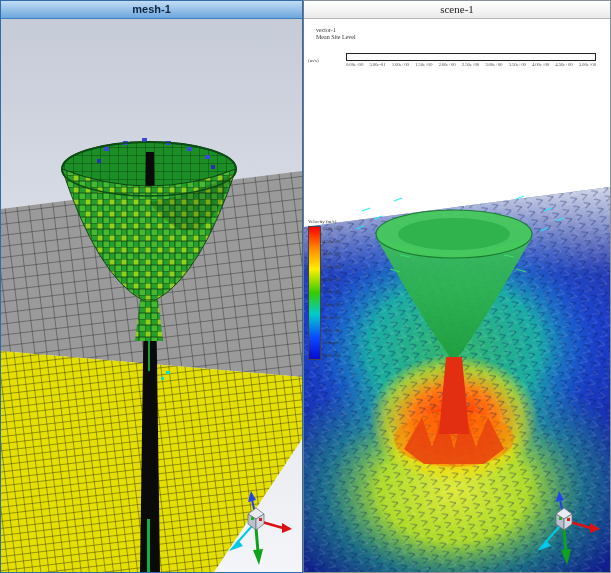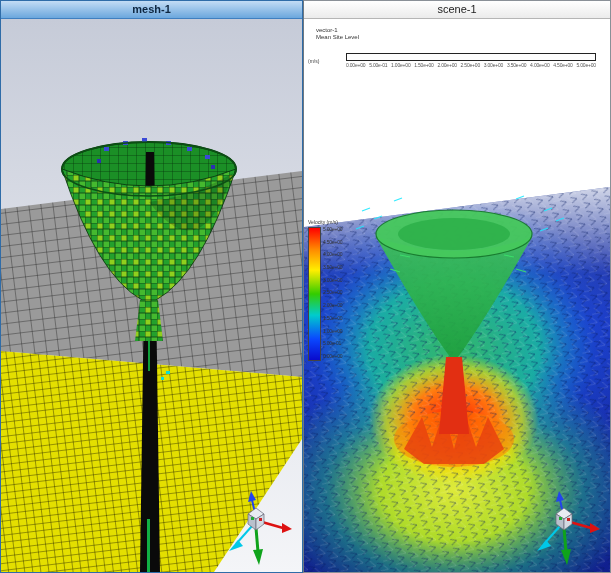--- a/index.html
+++ b/index.html
@@ -1,20 +1,20 @@
 <!DOCTYPE html>
 <html><head>
 <meta charset="utf-8">
 <style>
   html,body{margin:0;padding:0;background:#fff;}
   body{width:611px;height:573px;overflow:hidden;font-family:"Liberation Sans",sans-serif;}
   .app{display:flex;width:611px;height:573px;}
   .panel{position:relative;box-sizing:border-box;height:573px;background:#fff;}
   .panel.left{width:303px;border:1px solid #2f6ca8;}
-  .panel.right{width:308px;border:1px solid #8a9097;border-left:1px solid #6f7880;}
+  .panel.right{width:308px;border:1px solid #8a9097;border-left:1px solid #6f7880;font-family:Liberation Serif, serif;}
   .titlebar{height:17px;line-height:17px;text-align:center;font-size:11px;font-weight:bold;
             overflow:hidden;white-space:nowrap;cursor:default;}
   .panel.left .titlebar{background:linear-gradient(#c3dcf5,#6ba7dd);color:#0e2742;border-bottom:1px solid #3f7fc0;}
   .panel.right .titlebar{background:linear-gradient(#ffffff,#ebebeb);color:#222;border-bottom:1px solid #b5b5b5;font-weight:normal;}
   .viewport{position:relative;width:100%;height:553px;overflow:hidden;background:#fff;}
   .render{position:absolute;left:0;top:0;width:100%;height:100%;display:block;}
   
   .triad{position:absolute;right:6px;bottom:4px;width:74px;height:80px;}
   
   .scene-legend{position:absolute;left:12px;top:8px;font-size:6px;color:#333;line-height:7px;}

